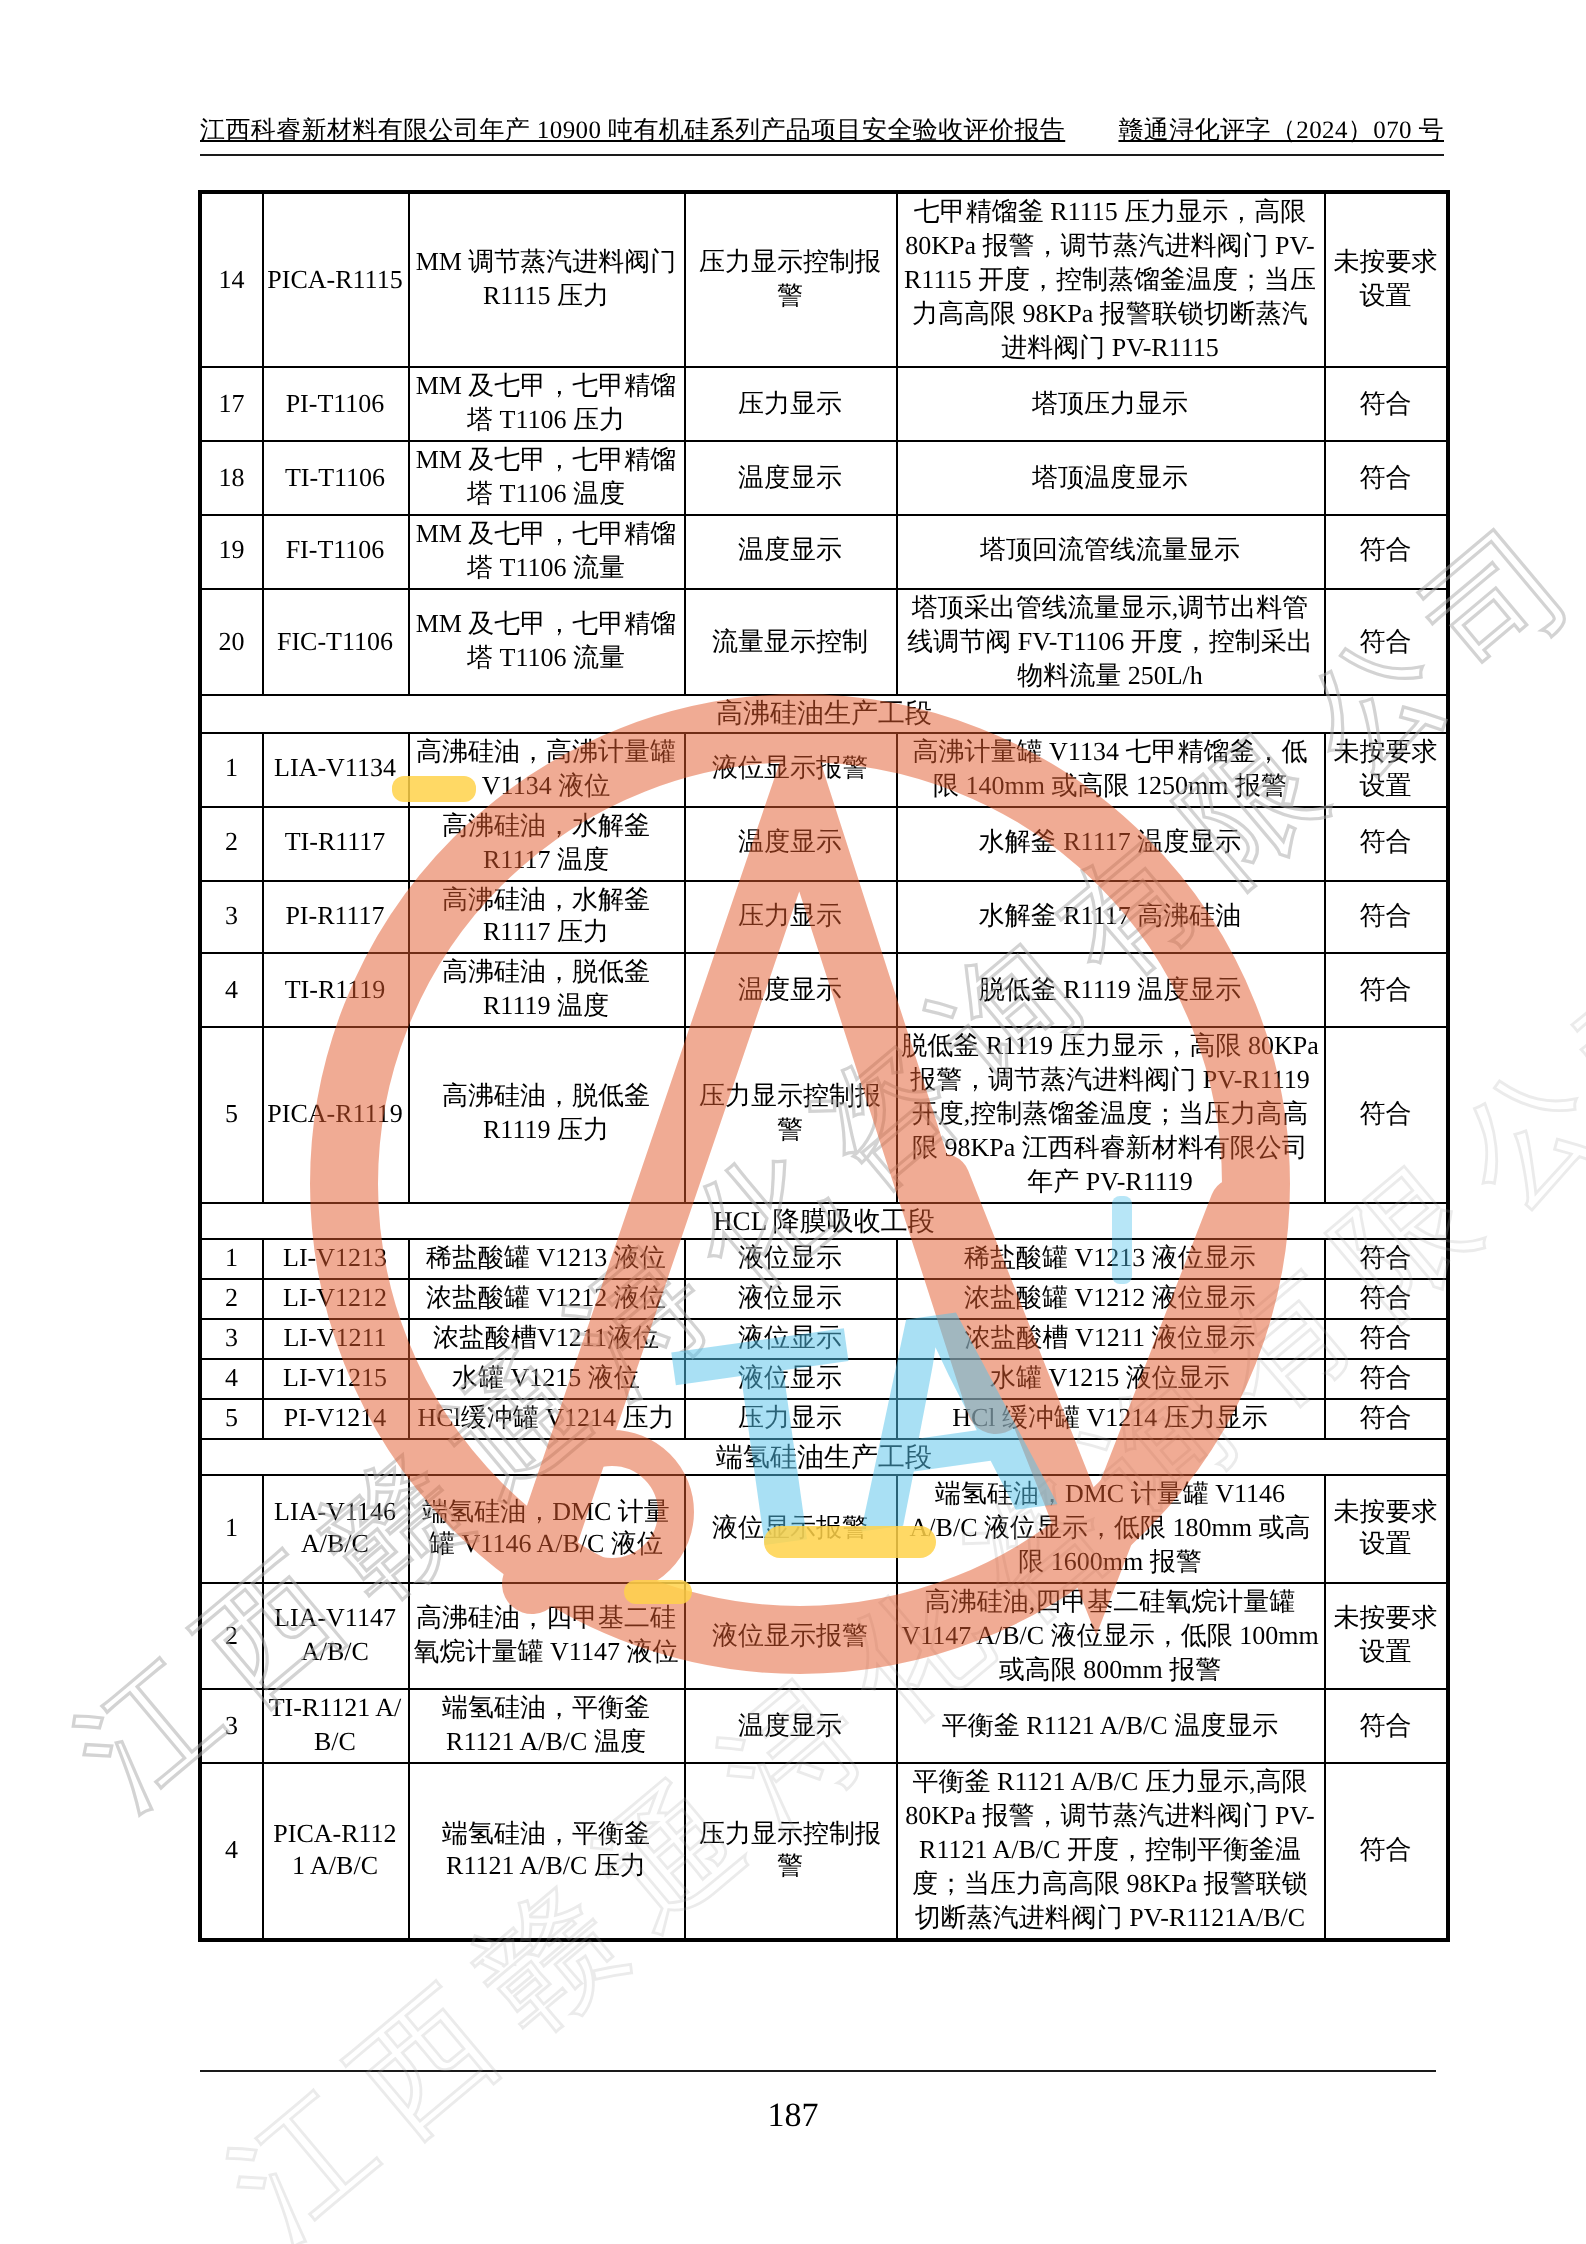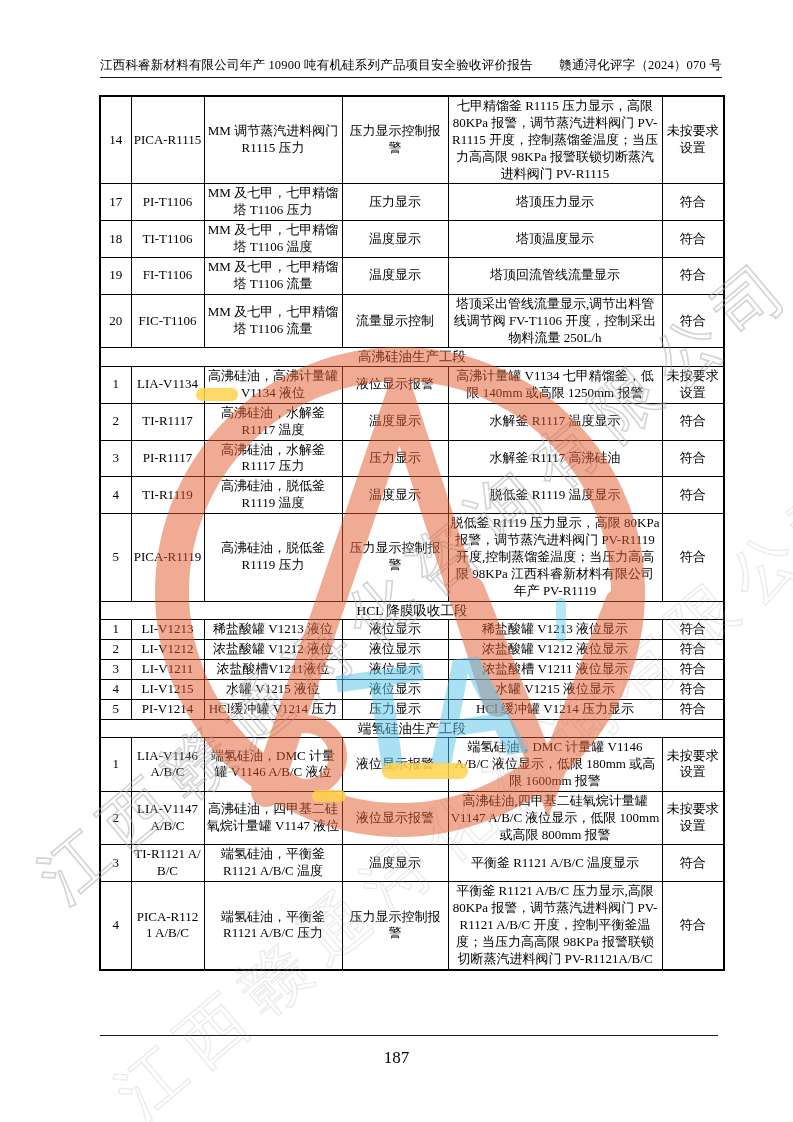--- a/index.html
+++ b/index.html
@@ -8,21 +8,21 @@
     overflow:hidden;margin:0 auto;color:#000;
     font-family:"Liberation Serif","DejaVu Serif",serif;
   }
   
   .page-header{
     position:absolute;left:100px;top:57px;width:622px;
     display:flex;justify-content:space-between;align-items:flex-end;
     font-size:12.5px;white-space:nowrap;
     border-bottom:1.5px solid #1a1a1a;padding-bottom:3px;
   }
-  .page-header .ht{letter-spacing:.2px;}
+  .page-header .ht{letter-spacing:.2px;text-decoration:underline;}
   
   .doc-table{
     position:absolute;left:99px;top:95px;width:624px;
     border-collapse:collapse;table-layout:fixed;
     font-size:13px;line-height:1.3;border:2px solid #000;
   }
   .doc-table td{
     border:1px solid #000;text-align:center;vertical-align:middle;
     padding:1px 2px;overflow-wrap:break-word;
   }

